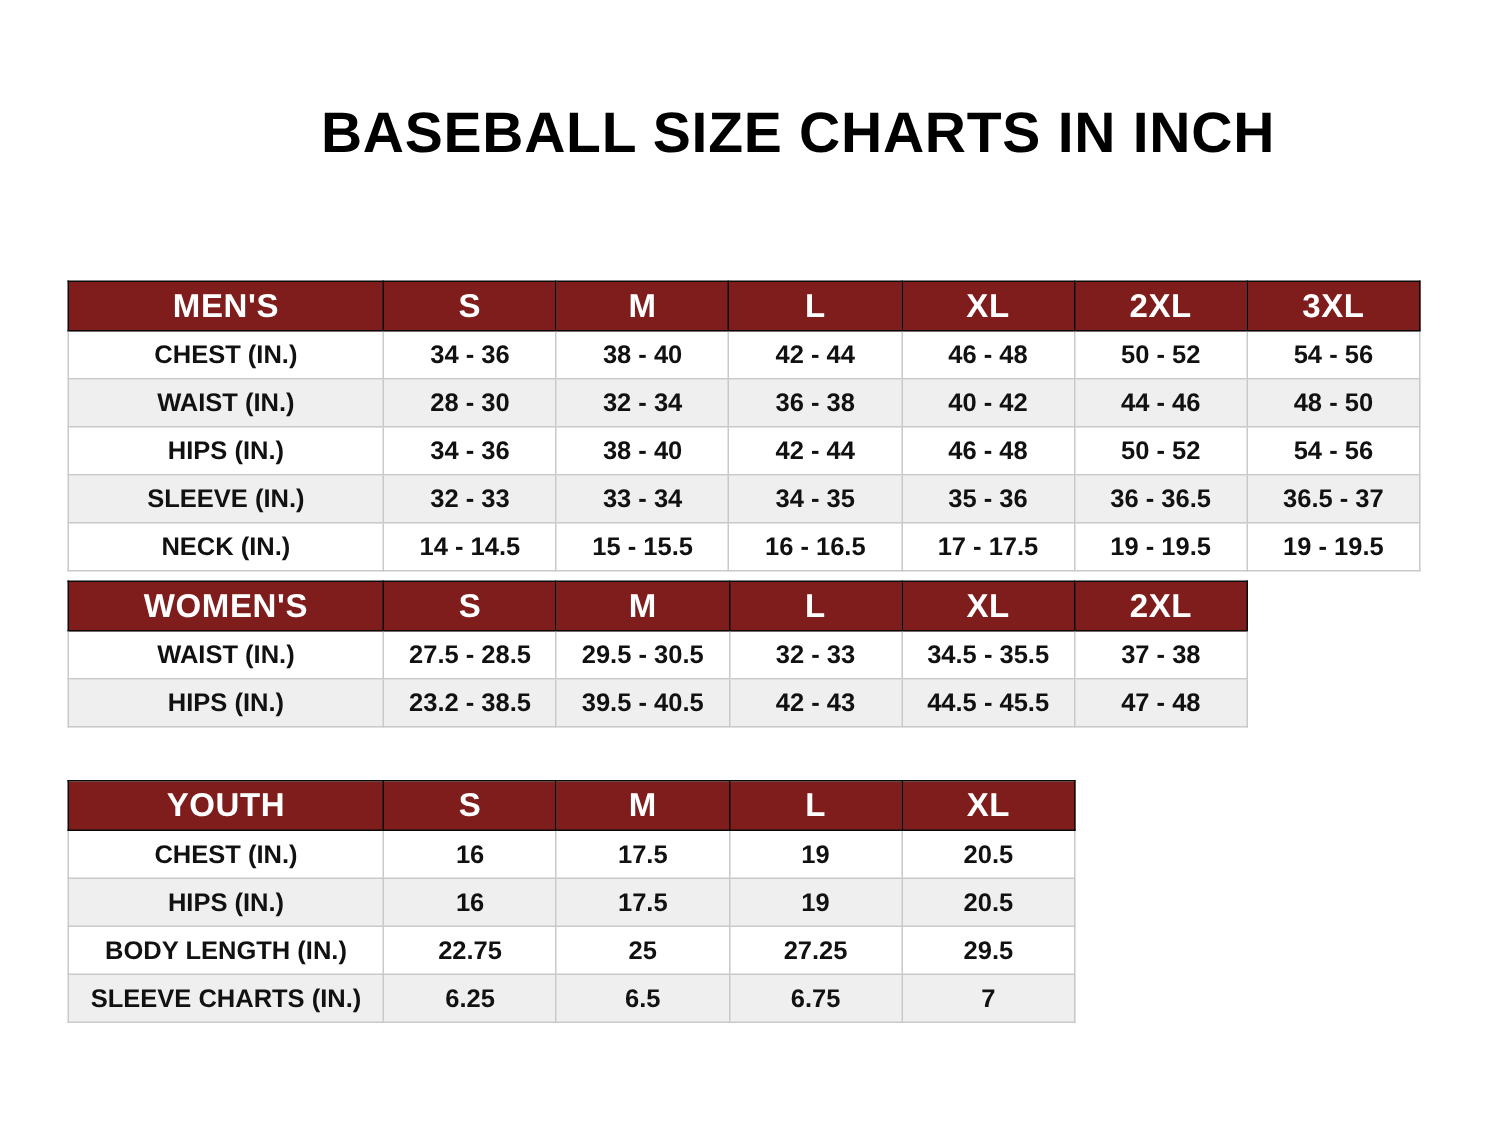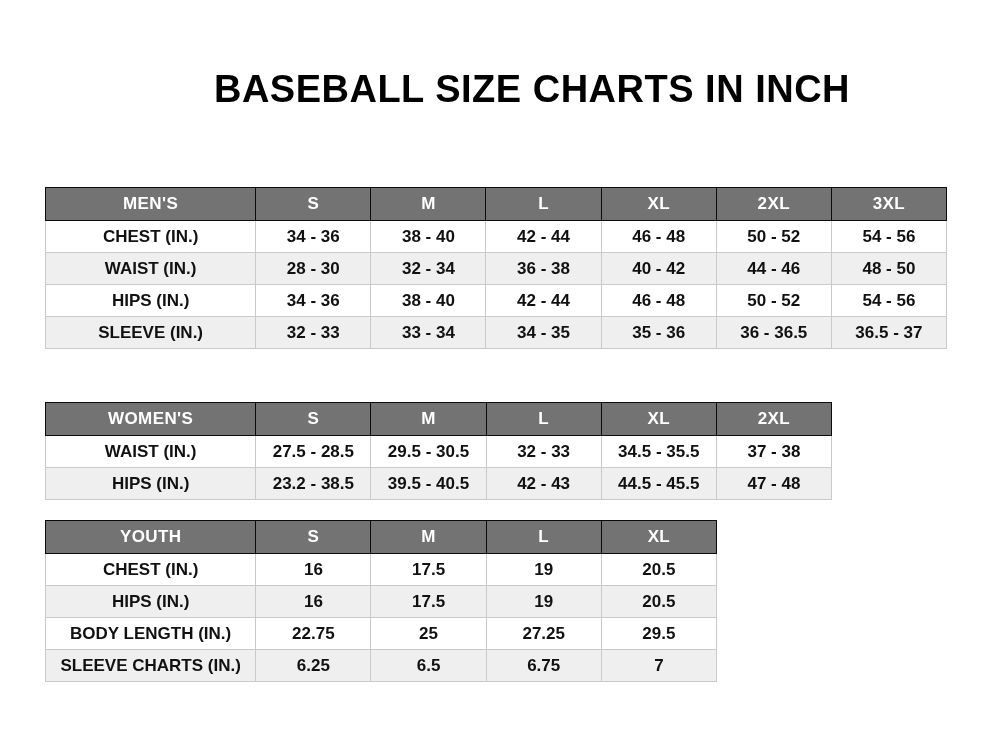--- a/index.html
+++ b/index.html
@@ -43,24 +43,24 @@
     text-align: center;
     vertical-align: middle;
     font-size: 17px;
     font-weight: bold;
     color: #111111;
     padding: 0;
     height: 31px;
     white-space: nowrap;
   }
   .chart thead th {
-    background: #737373;
+    background: #7f1d1d;
     color: #ffffff;
     border: 1px solid #0b0b0b;
-    font-size: 17px;
+    font-size: 22px;
     letter-spacing: 0.4px;
     height: 32px;
   }
   .chart tbody tr:nth-child(even) td {
     background: #efefef;
   }
   .chart tbody tr:nth-child(odd) td {
     background: #ffffff;
   }
   .chart td.rowlabel, .chart th.rowlabel {
@@ -71,21 +71,21 @@
   #mens-chart {
     top: 187px;
     left: 45px;
     width: 902px;
   }
   #mens-chart col.c0 { width: 210px; }
   #mens-chart col.cx { width: 115px; }
 
   
   #womens-chart {
-    top: 402px;
+    top: 387px;
     left: 45px;
     width: 787px;
   }
   #womens-chart col.c0 { width: 210px; }
   #womens-chart col.cx { width: 115px; }
 
   
   #youth-chart {
     top: 520px;
     left: 45px;
@@ -152,20 +152,29 @@
       </tr>
       <tr>
         <td class="rowlabel">SLEEVE (IN.)</td>
         <td>32 - 33</td>
         <td>33 - 34</td>
         <td>34 - 35</td>
         <td>35 - 36</td>
         <td>36 - 36.5</td>
         <td>36.5 - 37</td>
       </tr>
+      <tr>
+        <td class="rowlabel">NECK (IN.)</td>
+        <td>14 - 14.5</td>
+        <td>15 - 15.5</td>
+        <td>16 - 16.5</td>
+        <td>17 - 17.5</td>
+        <td>19 - 19.5</td>
+        <td>19 - 19.5</td>
+      </tr>
     </tbody>
   </table>
 
   <table class="chart" id="womens-chart">
     <colgroup>
       <col class="c0">
         <col class="cx">
         <col class="cx">
         <col class="cx">
         <col class="cx">

